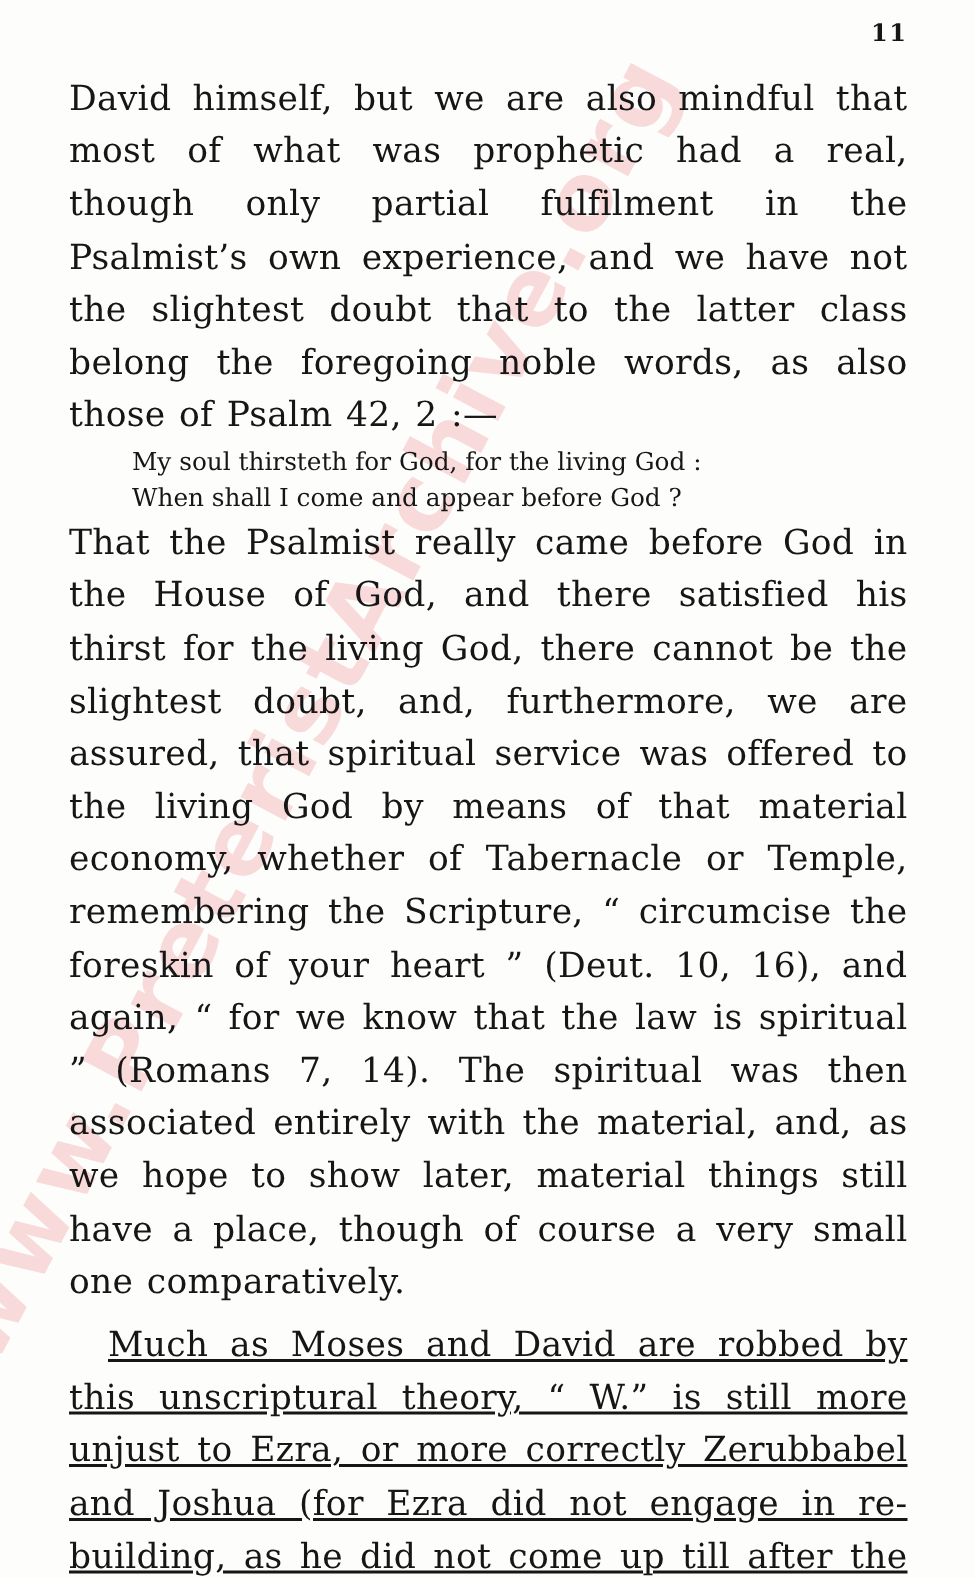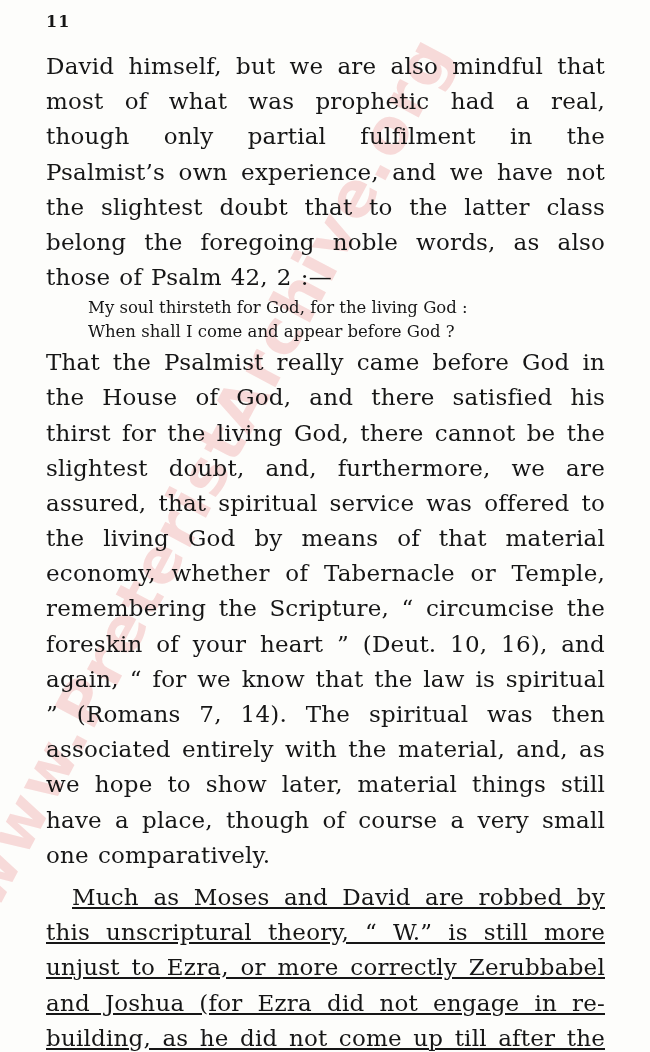--- a/index.html
+++ b/index.html
@@ -17,21 +17,21 @@
   }
   .page {
     position: relative;
     width: 650px;
     height: 1052px;
     box-sizing: border-box;
     padding: 12px 45px 16px 46px;
     z-index: 1;
   }
   .page-number {
-    text-align: left;
+    text-align: right;
     font-weight: bold;
     font-size: 16px;
     letter-spacing: 1px;
     margin-bottom: 18px;
   }
   p.para {
     margin: 0;
     text-align: justify;
     font-size: 23px;
     line-height: 1.53;

